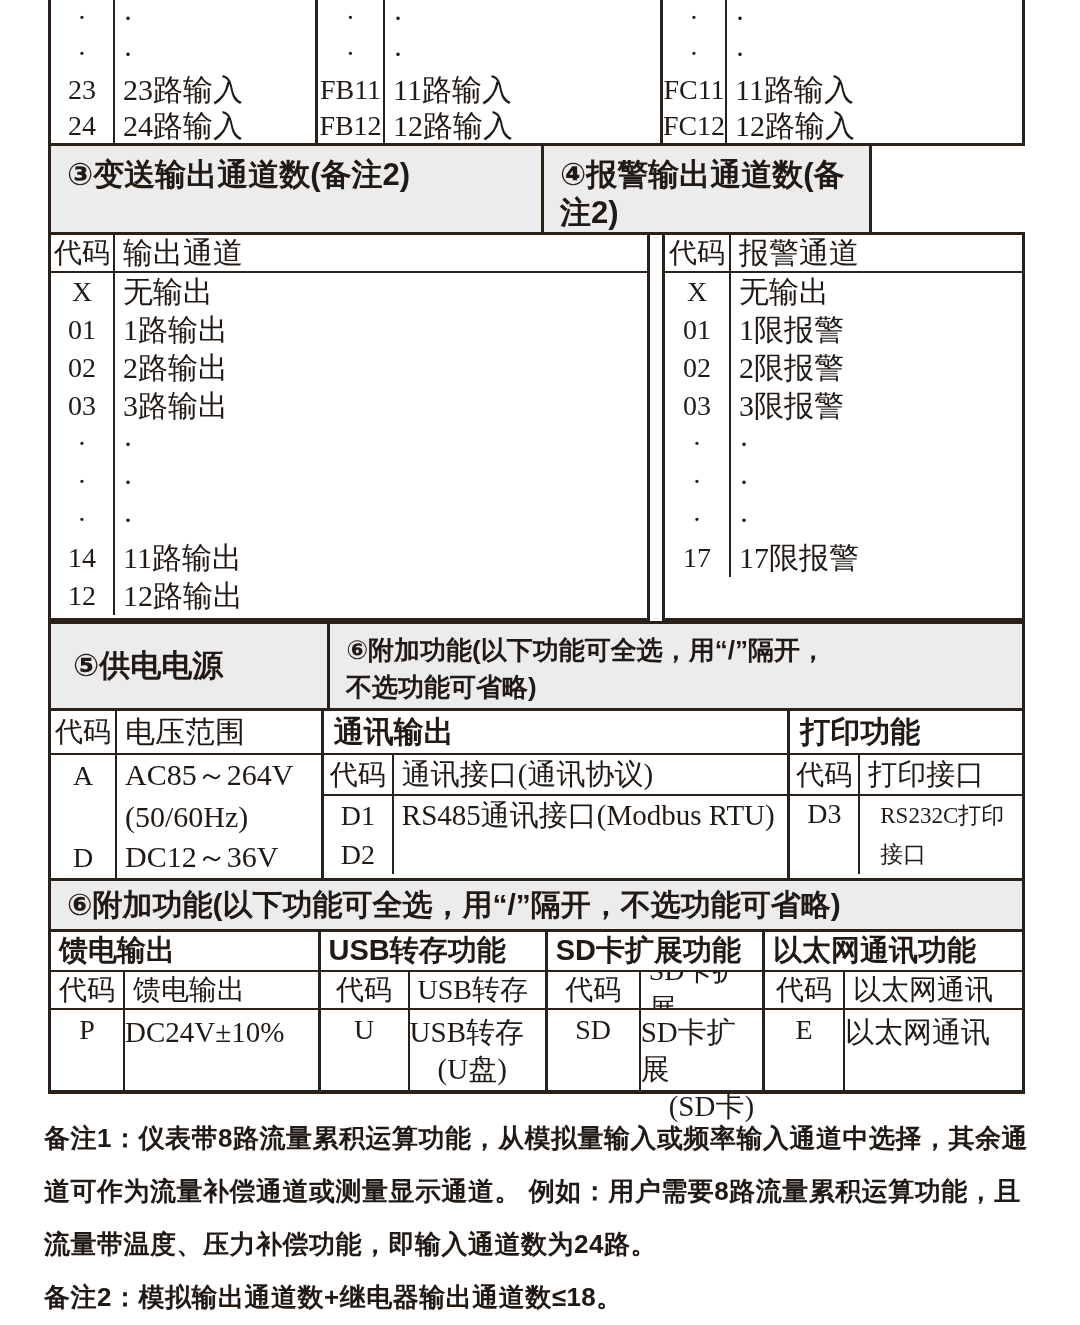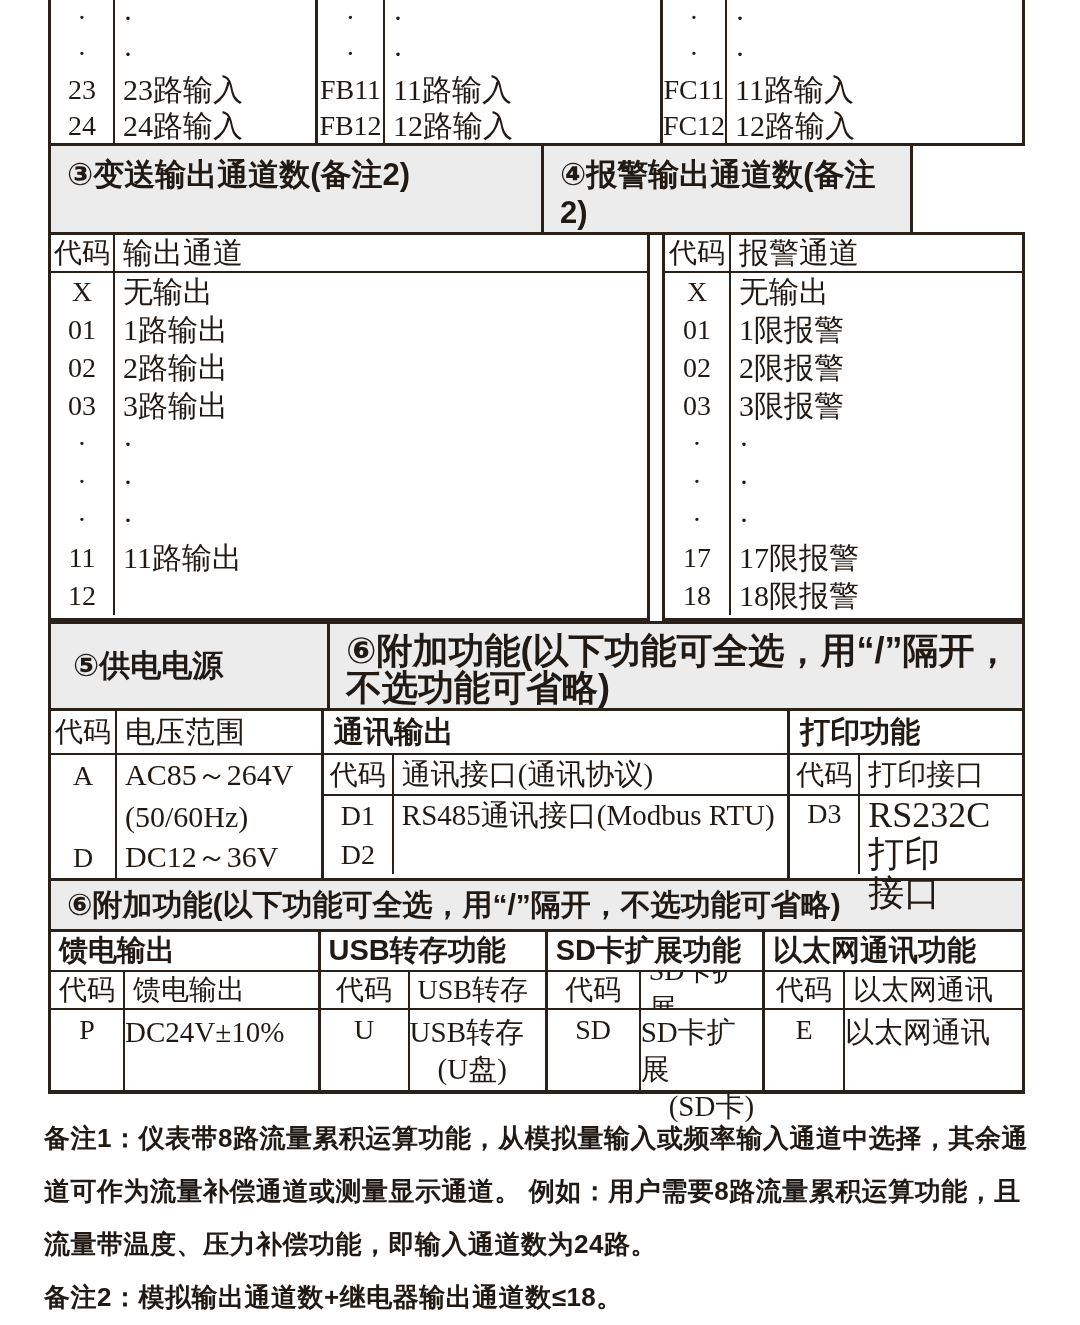--- a/index.html
+++ b/index.html
@@ -21,47 +21,47 @@
   
   .s1{height:143px}
   .s1 .tr{height:36px}
   .tA{width:270px} .tA .code{width:64px}
   .tB{width:345px} .tB .code{width:67px}
   .tC{width:362px} .tC .code{width:64px}
   
   .s2{height:92px}
   .s2 .cell{padding:10px 14px 0 16px;font-size:31px;line-height:38px}
   .s2 .c1{width:496px}
-  .s2 .c2{width:369px}
+  .s2 .c2{width:328px}
   
   .s3{height:386px}
   .tL{width:602px} .tR{width:363px}
   .s3 .hrow{height:43px}
   .s3 .hrow .desc{font-size:30px}
   .s3 .tr{height:38px}
   .tL .code{width:64px} .tR .code{width:66px}
   .sp12{width:12px}
   
   .s5{height:90px}
   .s5 .c1{width:282px;display:flex;align-items:center;padding-left:22px;font-size:31px}
-  .s5 .c2{flex:1;padding:8px 0 0 16px;font-size:36px;line-height:37px}
+  .s5 .c2{flex:1;padding:8px 0 0 16px;font-size:26px;line-height:37px}
   
   .s6{height:167px}
   .tPow{width:282px} .tCom{width:477px} .tPrn{width:240px}
   .hdr44{height:44px;display:flex;align-items:center}
   .tPow .code,.s6 .codecell{width:66px}
   .tPow .tr{height:41px}
   .tCom .code{width:70px} .tPrn .code{width:70px}
   .sub41{height:41px}
   .sub41 .desc{font-size:29px}
   .drow{height:39px}
   .drow .desc{font-size:29px}
   .pbody{height:78px;display:flex}
   .pbody .code{width:70px;align-items:flex-start;padding-top:2px;display:flex;justify-content:center}
-  .pbody .lines{flex:1;padding-left:8px;font-size:36px;line-height:39px}
+  .pbody .lines{flex:1;padding-left:20px;font-size:23px;line-height:39px}
   .hdrtxt{padding-left:10px;font-size:30px}
   
   .s7{height:54px;display:flex;align-items:center;padding-left:16px;font-size:30px}
   
   .t4a{width:282px} .t4b{width:235px} .t4c{width:225px} .t4d{width:269px}
   .trow40{height:40px;display:flex;align-items:center;padding-left:8px;font-size:29px}
   .crow38{height:38px}
   .crow38 .desc{font-size:28px}
   .t4a .code{width:74px} .t4b .code{width:89px} .t4c .code{width:93px} .t4d .code{width:80px}
   .vrow{height:80px;display:flex}
@@ -169,25 +169,26 @@
           </div>
         <div class="tr">
             <div class="td code br2">·</div>
             <div class="td desc">·</div>
           </div>
         <div class="tr">
             <div class="td code br2">·</div>
             <div class="td desc">·</div>
           </div>
         <div class="tr">
-            <div class="td code br2">11</div>
+            <div class="td code br2">14</div>
             <div class="td desc">11路输出</div>
           </div>
         <div class="tr">
             <div class="td code br2">12</div>
+            <div class="td desc">12路输出</div>
           </div>
       </div>
       <div class="sp12"></div>
       <div class="tR bl br bb">
         <div class="tr hrow bb2">
             <div class="td code br2">代码</div>
             <div class="td desc">报警通道</div>
           </div>
         <div class="tr">
             <div class="td code br2">X</div>
@@ -213,24 +214,20 @@
             <div class="td code br2">·</div>
             <div class="td desc">·</div>
           </div>
         <div class="tr">
             <div class="td code br2">·</div>
             <div class="td desc">·</div>
           </div>
         <div class="tr">
             <div class="td code br2">17</div>
             <div class="td desc">17限报警</div>
-          </div>
-        <div class="tr">
-            <div class="td code br2">18</div>
-            <div class="td desc">18限报警</div>
           </div>
       </div>
     </div>
 
     <div class="s5 fx bt bb">
       <div class="c1 gray bl br sans">⑤供电电源</div>
       <div class="c2 gray br sans">
         <div>⑥附加功能(以下功能可全选，用“/”隔开，</div>
         <div>不选功能可省略)</div>
       </div>

